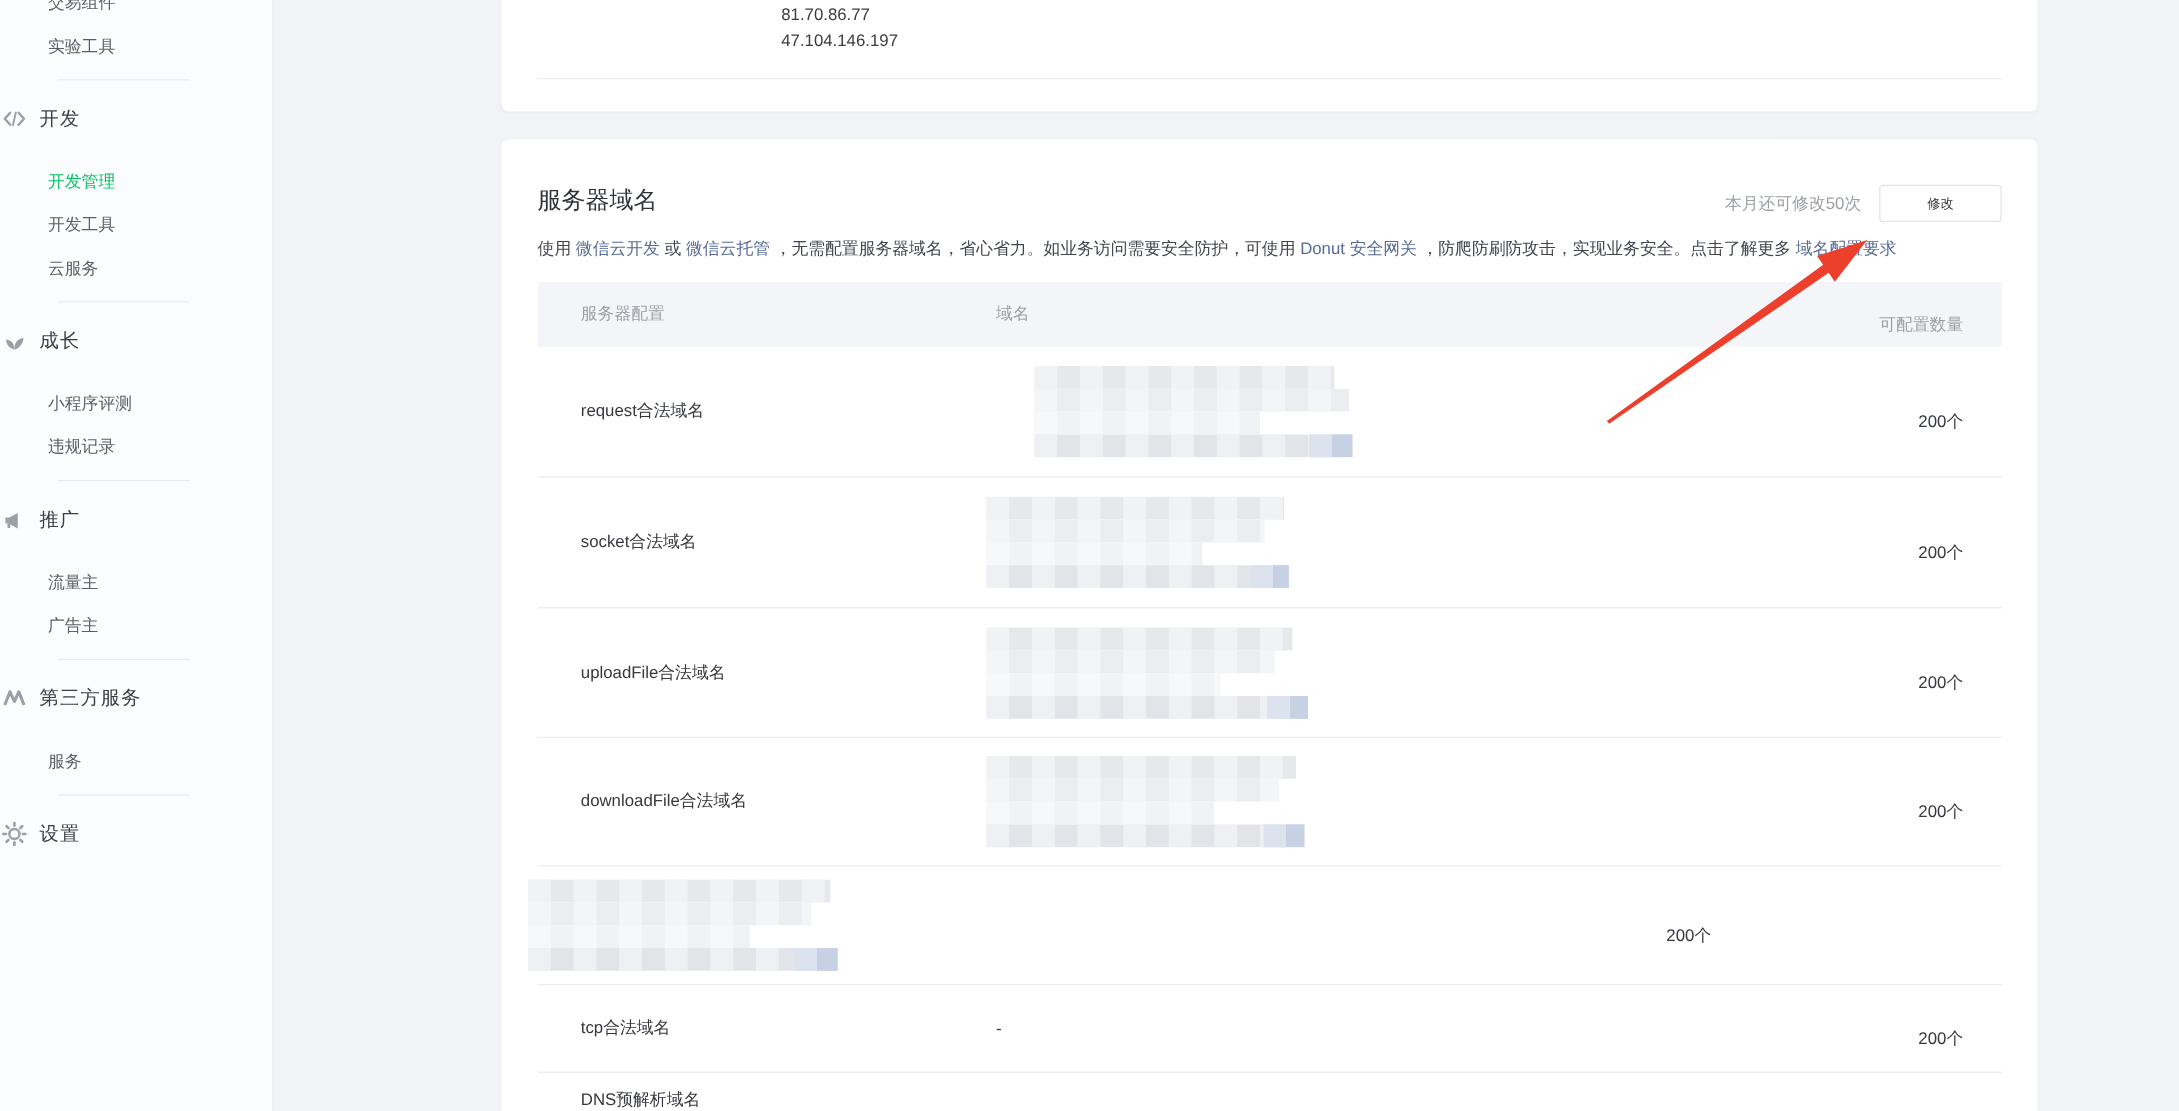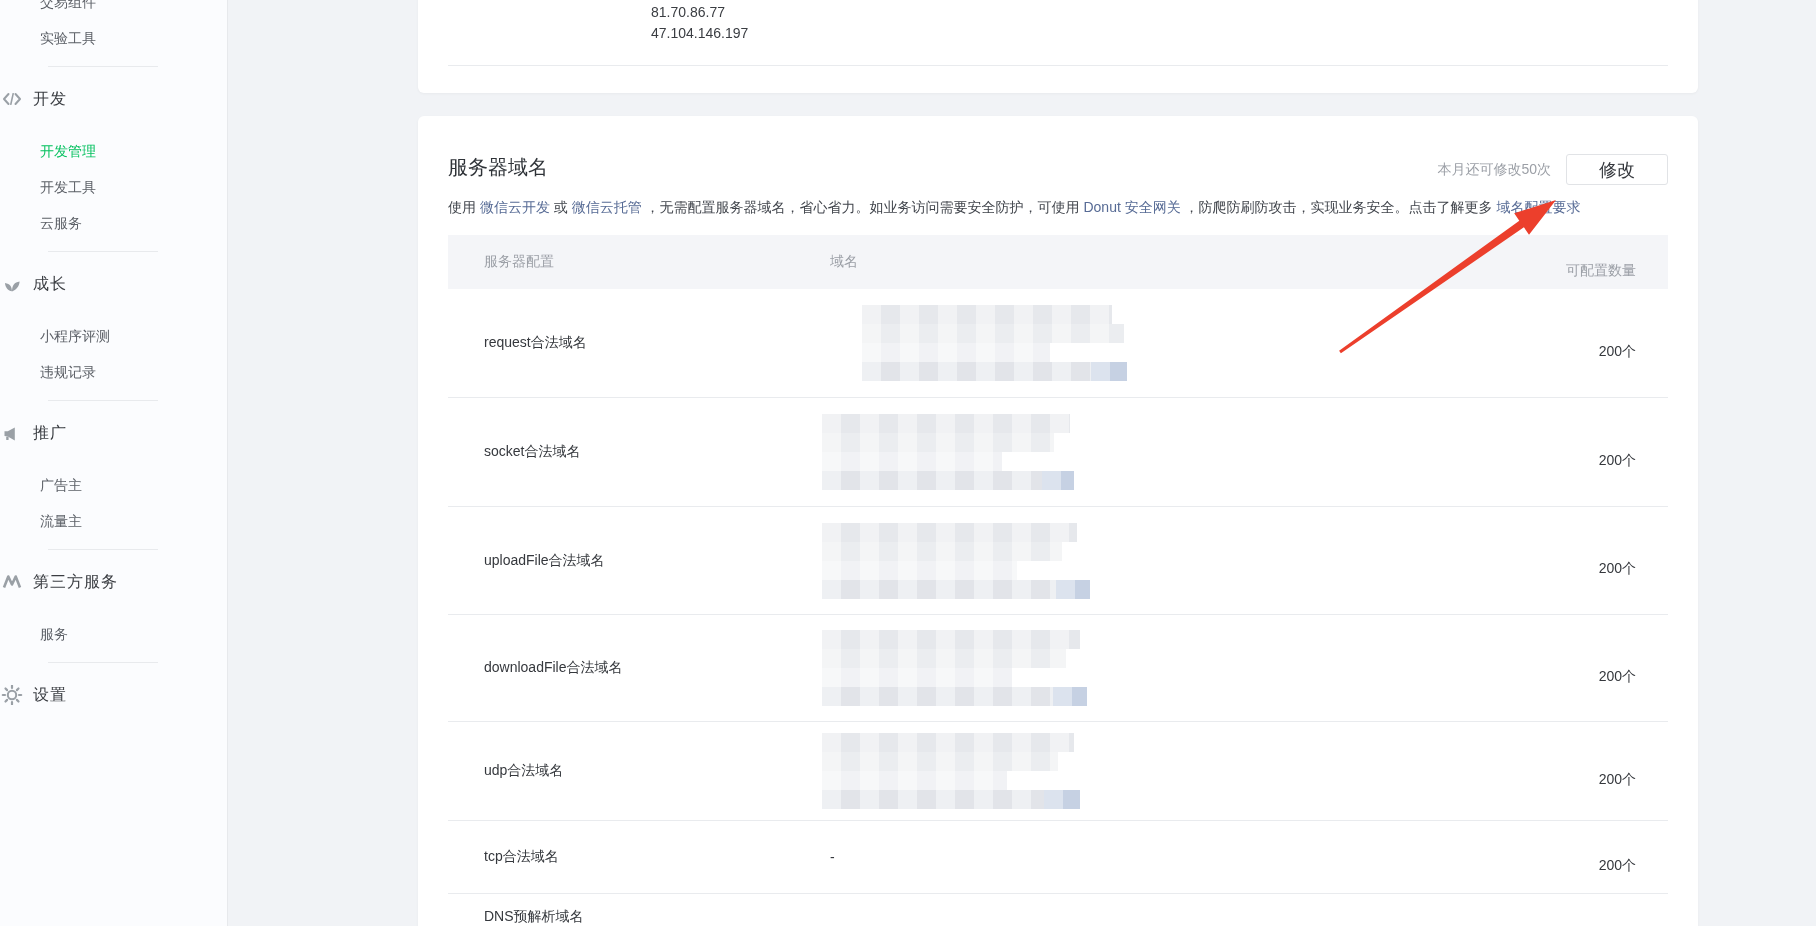--- a/index.html
+++ b/index.html
@@ -24,21 +24,21 @@
   .card{position:absolute;background:#fff;border-radius:6px;box-shadow:0 1px 3px rgba(0,0,0,.04);box-sizing:border-box;}
   #topCard{left:418px;top:-12px;width:1280px;height:105px;}
   .ip-wrap{position:absolute;left:233px;top:14px;font-size:14px;color:#3a3d42;line-height:21px;}
   .top-div{position:absolute;left:30px;right:30px;top:77px;border-top:1px solid #e9ebee;}
   #domainCard{left:418px;top:116px;width:1280px;height:830px;border-bottom-left-radius:0;border-bottom-right-radius:0;}
   .card-head{display:flex;justify-content:space-between;align-items:flex-start;padding:36px 30px 0;}
   .page-title{font-size:20px;color:#2f3338;line-height:30px;}
   .head-right{display:flex;align-items:center;margin-top:2px;}
   .quota{font-size:14px;color:#9b9fa6;margin-right:15px;}
   .btn{width:102px;height:31px;line-height:29px;text-align:center;background:#fff;
-    border:1px solid #e1e3e6;border-radius:3px;font-size:18px;color:#35383d;cursor:pointer;box-sizing:border-box;}
+    border:1px solid #e1e3e6;border-radius:3px;font-size:11px;color:#35383d;cursor:pointer;box-sizing:border-box;}
   .desc{padding:0 30px;margin-top:12px;font-size:14px;color:#41454c;line-height:20px;white-space:nowrap;}
   .lnk{color:var(--link);cursor:pointer;}
   
   .table{margin:18px 30px 0;}
   .t-head,.t-row{display:grid;grid-template-columns:382px 1fr 210px;align-items:center;box-sizing:border-box;}
   .t-head{height:54px;background:#f4f5f8;color:#9b9fa6;font-size:14px;}
   .c1{padding-left:36px;}
   .c3{text-align:right;padding-right:32px;margin-top:17px;}
   .t-row{border-bottom:1px solid #e9ebee;font-size:14px;color:#35383d;}
   .t-row.cut{align-items:start;border-bottom:none;}
@@ -96,22 +96,22 @@
     <div class="grp">
       <div class="g-head">
         <span class="g-icon">
           <svg width="22" height="20" viewBox="0 0 20 20">
             <path d="M2.5 8.2 L2.5 13 L5.8 13.6 L12.8 17.4 L12.8 4.6 L5.8 8.2 Z" fill="#9aa0a6"></path>
             <rect x="4.2" y="13.4" width="2.4" height="3.6" rx="0.6" fill="#9aa0a6"></rect>
           </svg>
         </span>
         <span class="g-title">推广</span>
       </div>
+      <div class="s-item">流量主</div>
       <div class="s-item">广告主</div>
-      <div class="s-item">流量主</div>
     </div>
     <div class="s-div"></div>
     <div class="grp">
       <div class="g-head">
         <span class="g-icon">
           <svg width="22" height="20" viewBox="0 0 20 20">
             <polyline points="2,15.5 6.3,4.5 10,12.5 13.7,4.5 18,15.5" stroke="#9aa0a6" stroke-width="2.6" fill="none" stroke-linejoin="round"></polyline>
           </svg>
         </span>
         <span class="g-title">第三方服务</span>
@@ -215,21 +215,20 @@
               <div class="mz l2" style="width: 244px;"></div>
               <div class="mz l3" style="width: 190px;"></div>
               <div class="mz l4" style="width: 265px;">
                 <span class="blue" style="width: 34px;"></span>
               </div>
             </div>
           </div>
           <div class="c3">200个</div>
         </div>
         <div class="t-row" style="height: 99px;">
-          <div class="c1">udp合法域名</div>
           <div class="c2">
             <div class="mosaic">
               <div class="mz l1" style="width: 252px;"></div>
               <div class="mz l2" style="width: 236px;"></div>
               <div class="mz l3" style="width: 185px;"></div>
               <div class="mz l4" style="width: 258px;">
                 <span class="blue" style="width: 36px;"></span>
               </div>
             </div>
           </div>

